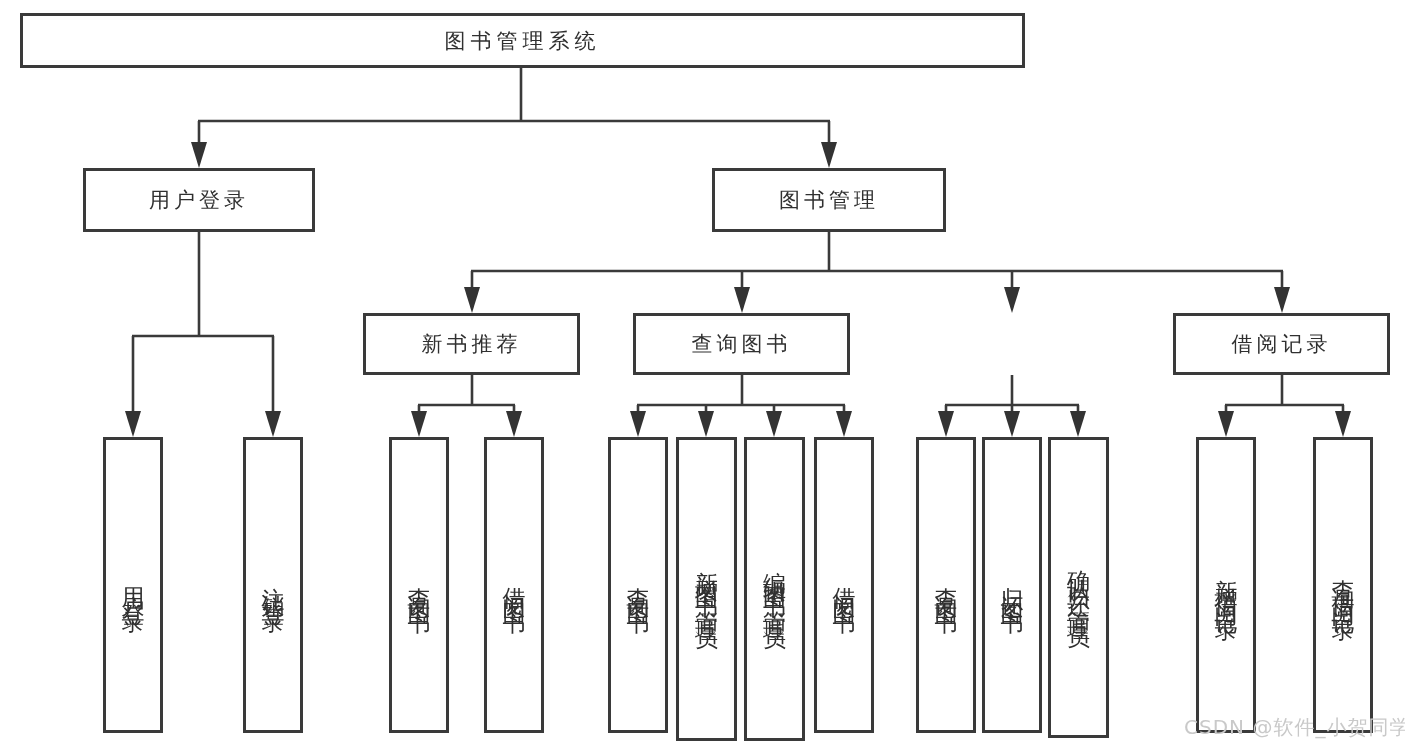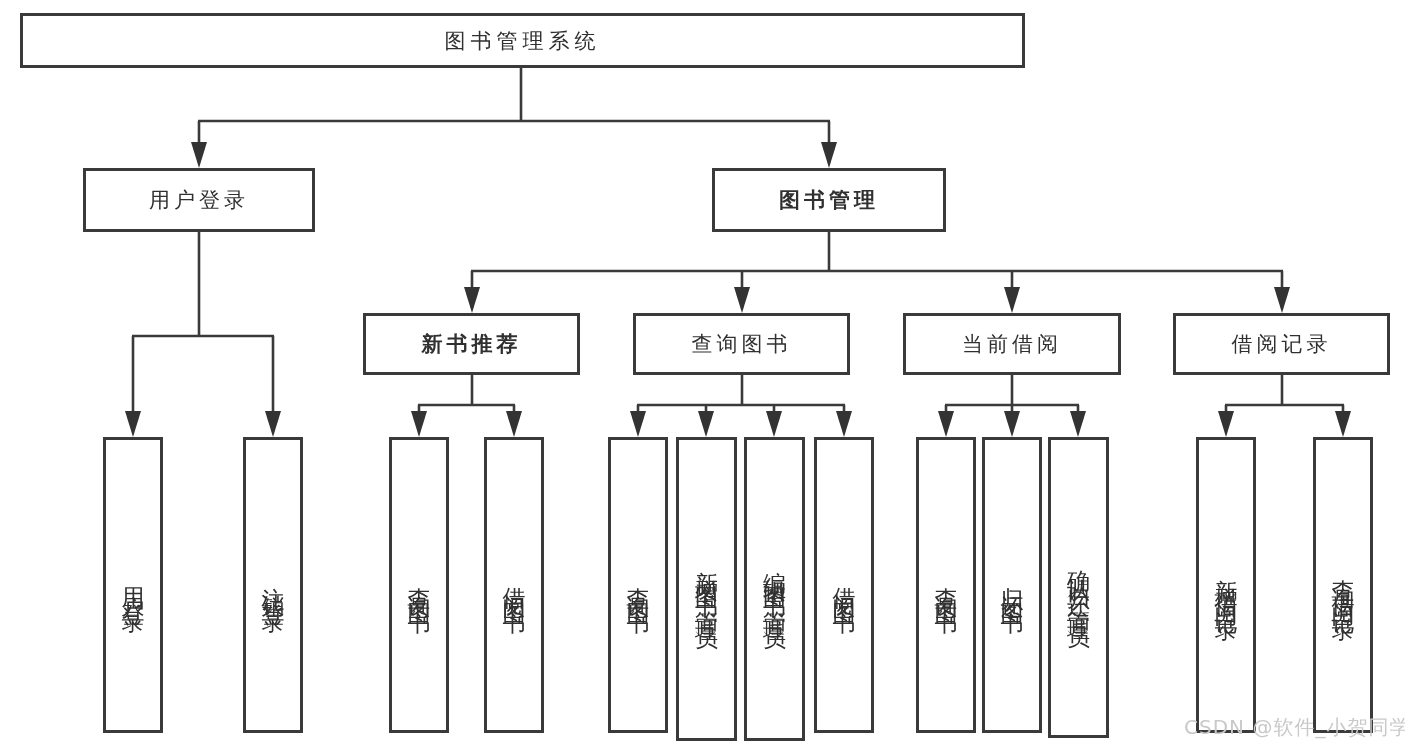--- a/index.html
+++ b/index.html
@@ -131,32 +131,29 @@
     </g>
   </svg>
 
   <div class="node root" style="left:20px; top:13px; width:1005px; height:55px;">
     <span class="label">图书管理系统</span>
   </div>
 
   <div class="node branch" style="left:83px; top:168px; width:232px; height:64px;">
     <span class="label">用户登录</span>
   </div>
-  <div class="node branch" style="left:712px; top:168px; width:234px; height:64px;font-weight:bold;">
+  <div class="node branch" style="left:712px; top:168px; width:234px; height:64px;">
     <span class="label">图书管理</span>
   </div>
 
-  <div class="node branch" style="left:363px; top:313px; width:217px; height:62px;font-weight:bold;">
+  <div class="node branch" style="left:363px; top:313px; width:217px; height:62px;">
     <span class="label">新书推荐</span>
   </div>
   <div class="node branch" style="left:633px; top:313px; width:217px; height:62px;">
     <span class="label">查询图书</span>
-  </div>
-  <div class="node branch" style="left:903px; top:313px; width:218px; height:62px;">
-    <span class="label">当前借阅</span>
   </div>
   <div class="node branch" style="left:1173px; top:313px; width:217px; height:62px;">
     <span class="label">借阅记录</span>
   </div>
 
   <div class="node leaf" style="left:103px; top:437px; width:60px; height:296px;">
     <span class="label">用户登录</span>
   </div>
   <div class="node leaf" style="left:243px; top:437px; width:60px; height:296px;">
     <span class="label">注销登录</span>

